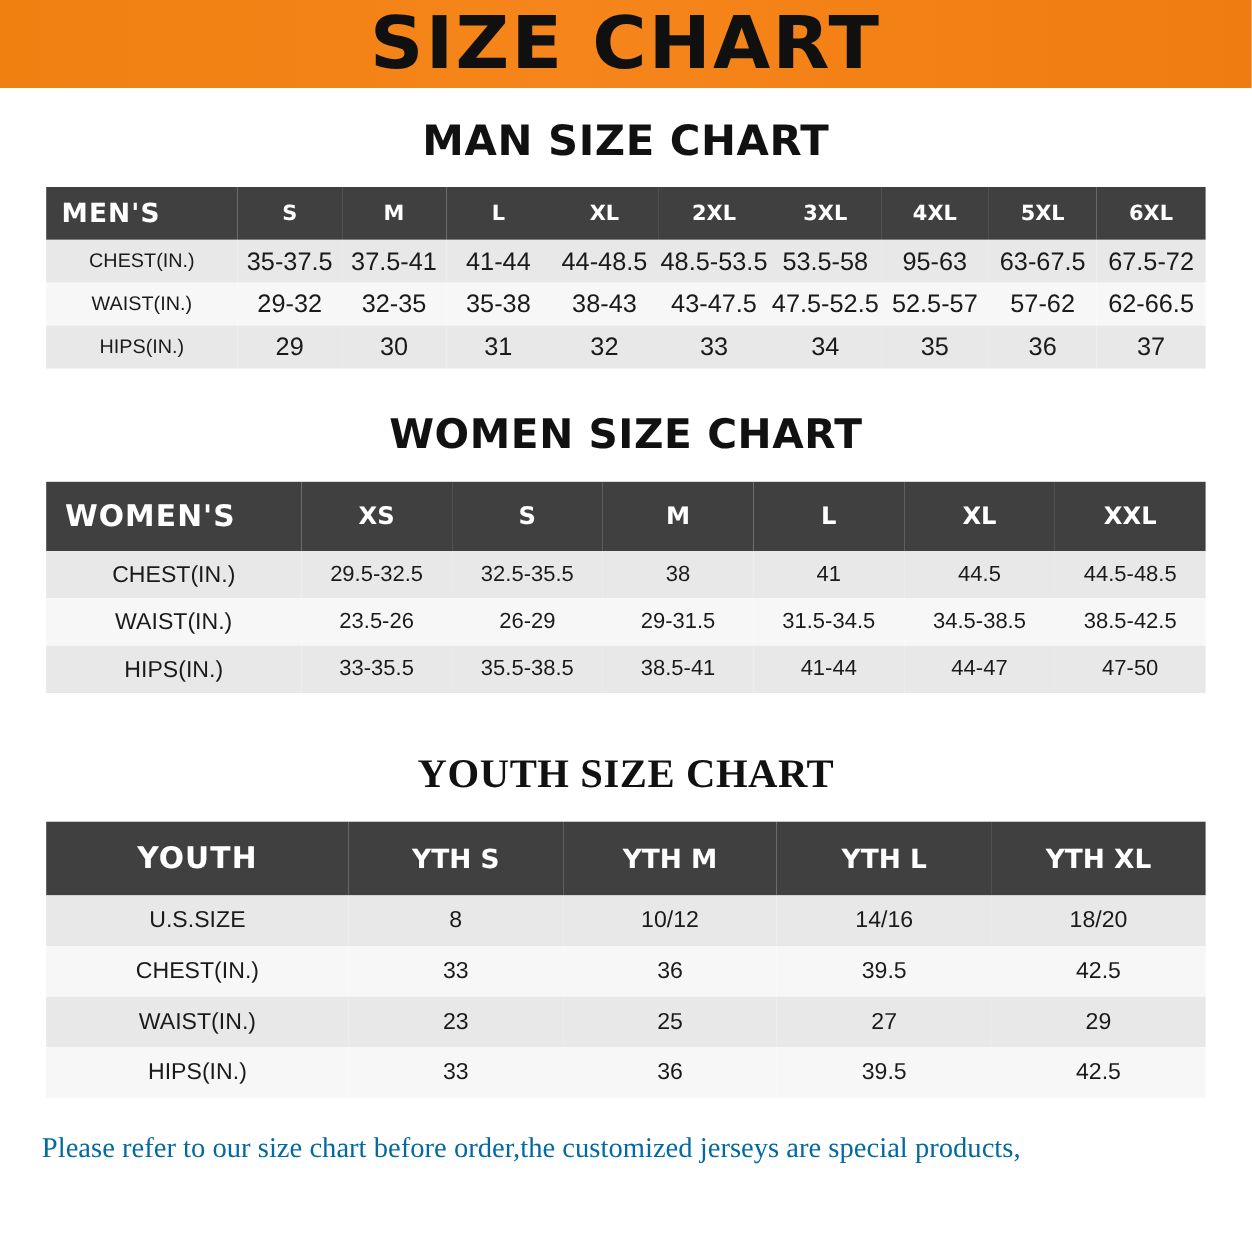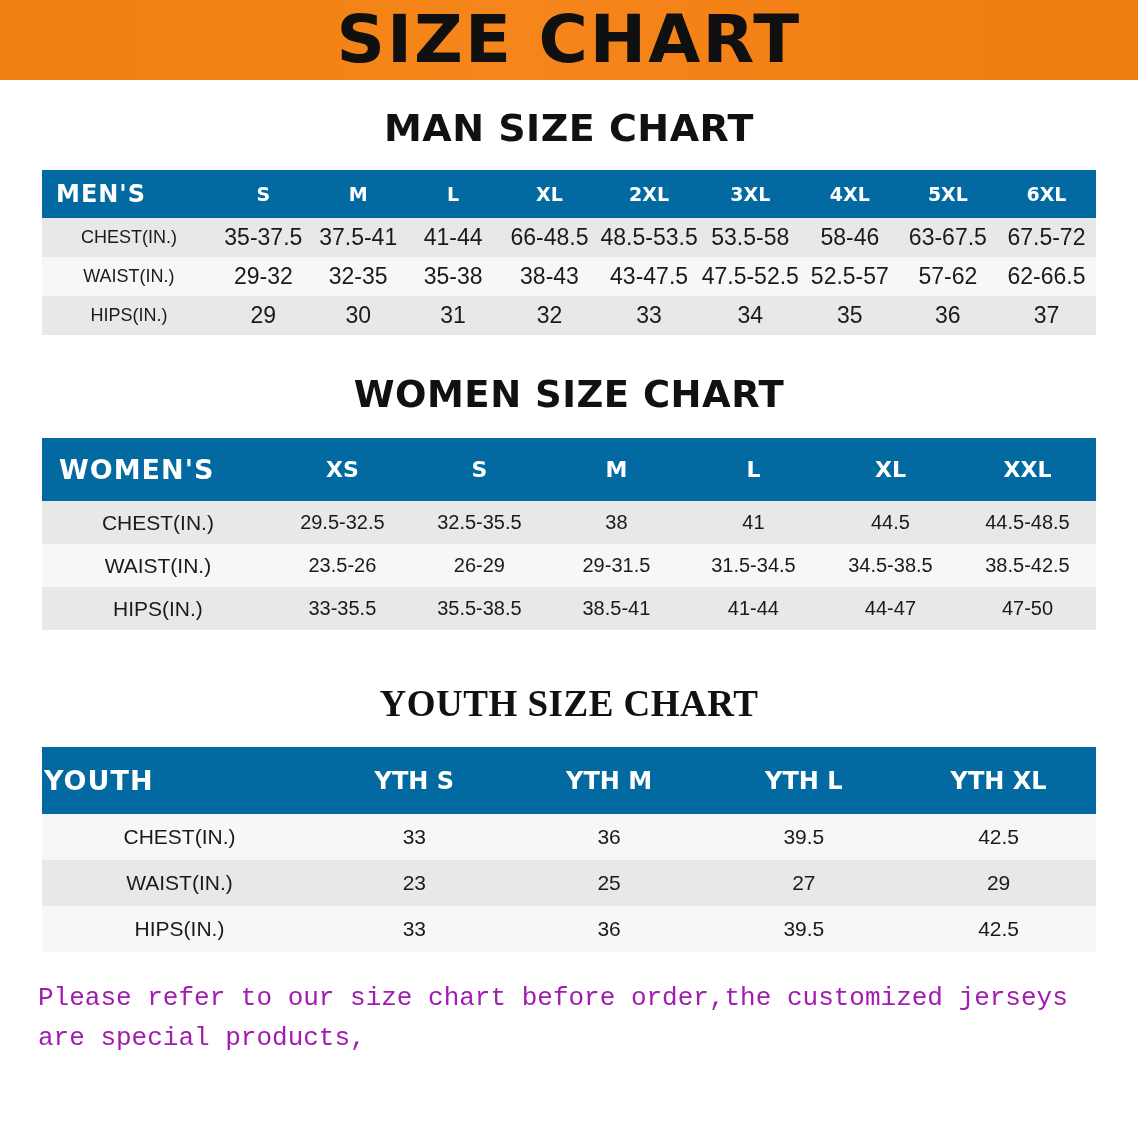--- a/index.html
+++ b/index.html
@@ -52,21 +52,21 @@
   
   .table-wrap {
     margin: 0 42px;
   }
   table {
     width: 100%;
     border-collapse: collapse;
     table-layout: fixed;
   }
   thead th {
-    background: #0369a1;
+    background: #404040;
     color: #ffffff;
     font-family: "DejaVu Sans", sans-serif;
     font-weight: 700;
     text-align: center;
     padding: 10px 2px;
     white-space: nowrap;
   }
   thead th.label-col {
     text-align: left;
     padding-left: 14px;
@@ -97,28 +97,28 @@
   .women tbody td { font-size: 20px; }
   .women tbody td.label-col { font-size: 21px; }
   .women thead th { padding: 16px 17px; }
   .women tbody tr { height: 43px; }
 
   
   .youth thead th { font-size: 24px; }
   .youth thead th.label-col { font-size: 27px; }
   .youth tbody td { font-size: 21px; }
   .youth tbody td.label-col { font-size: 21px; }
-  .youth thead th { padding: 18px 2px; }
+  .youth thead th { padding: 18px 2px; text-align: center; }
   .youth tbody tr { height: 46px; }
 
   
   .note {
     margin: 26px 38px 0 38px;
-    color: #a21caf;
-    font-family: Liberation Mono, monospace;
+    color: #0369a1;
+    font-family: Liberation Serif, serif;
     font-size: 26px;
     line-height: 1.55;
     text-align: left;
   }
   .note span { display: block; }
 </style>
 </head>
 <body>
 
 <div class="banner">
@@ -153,24 +153,24 @@
         <th>5XL</th>
         <th>6XL</th>
       </tr>
     </thead>
     <tbody>
       <tr class="row-a">
         <td class="label-col">CHEST(IN.)</td>
         <td>35-37.5</td>
         <td>37.5-41</td>
         <td>41-44</td>
-        <td>66-48.5</td>
+        <td>44-48.5</td>
         <td>48.5-53.5</td>
         <td>53.5-58</td>
-        <td>58-46</td>
+        <td>95-63</td>
         <td>63-67.5</td>
         <td>67.5-72</td>
       </tr>
       <tr class="row-b">
         <td class="label-col">WAIST(IN.)</td>
         <td>29-32</td>
         <td>32-35</td>
         <td>35-38</td>
         <td>38-43</td>
         <td>43-47.5</td>
@@ -263,20 +263,27 @@
     <thead>
       <tr>
         <th class="label-col">YOUTH</th>
         <th>YTH S</th>
         <th>YTH M</th>
         <th>YTH L</th>
         <th>YTH XL</th>
       </tr>
     </thead>
     <tbody>
+      <tr class="row-a">
+        <td class="label-col">U.S.SIZE</td>
+        <td>8</td>
+        <td>10/12</td>
+        <td>14/16</td>
+        <td>18/20</td>
+      </tr>
       <tr class="row-b">
         <td class="label-col">CHEST(IN.)</td>
         <td>33</td>
         <td>36</td>
         <td>39.5</td>
         <td>42.5</td>
       </tr>
       <tr class="row-a">
         <td class="label-col">WAIST(IN.)</td>
         <td>23</td>

